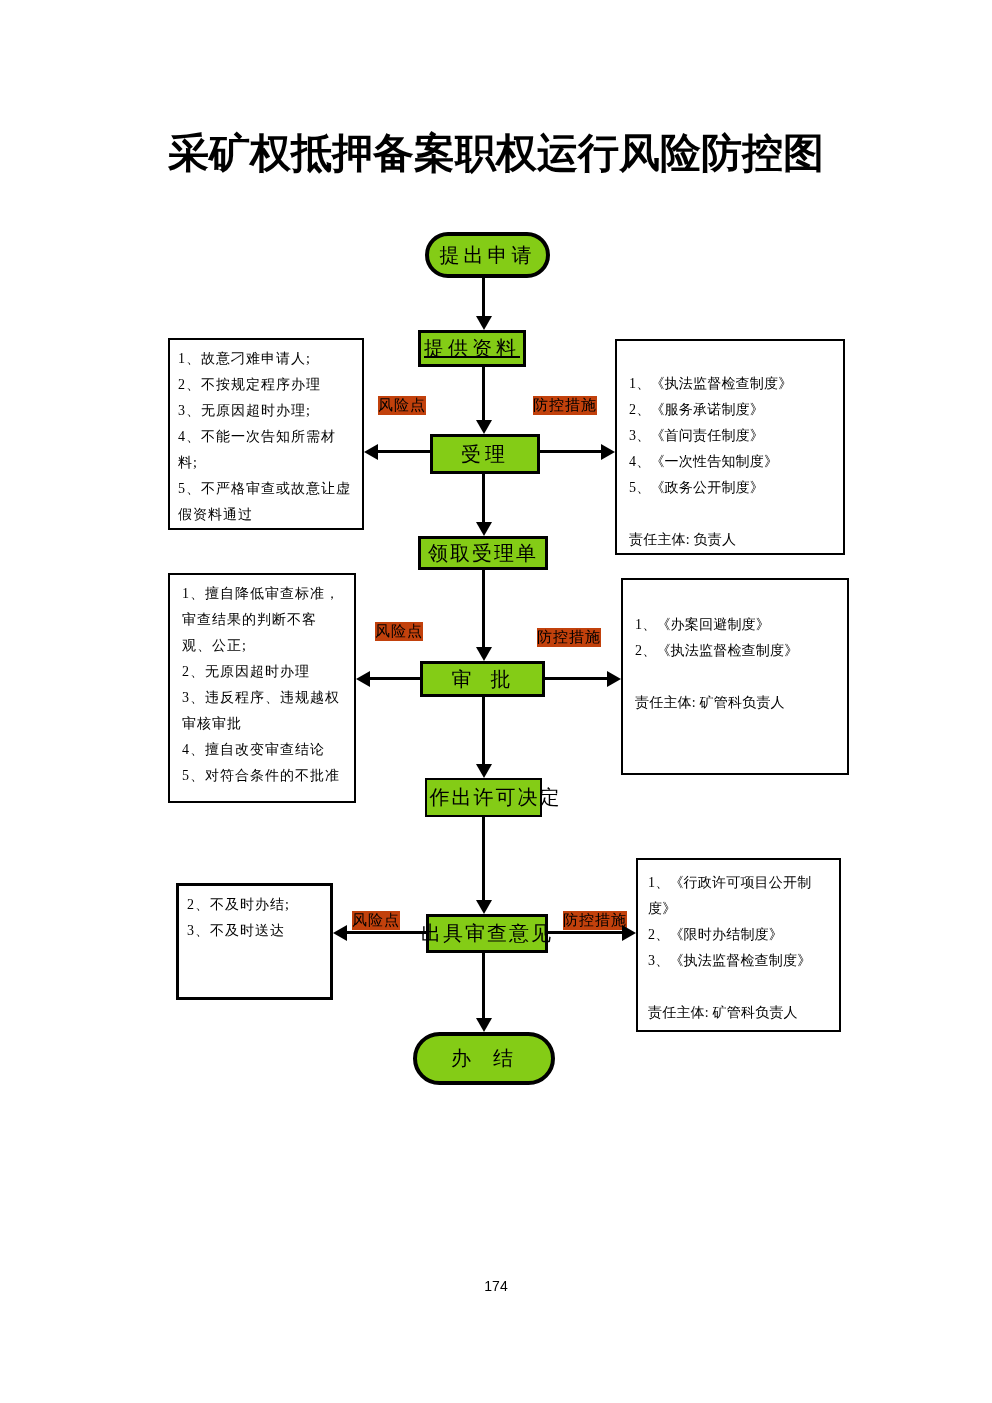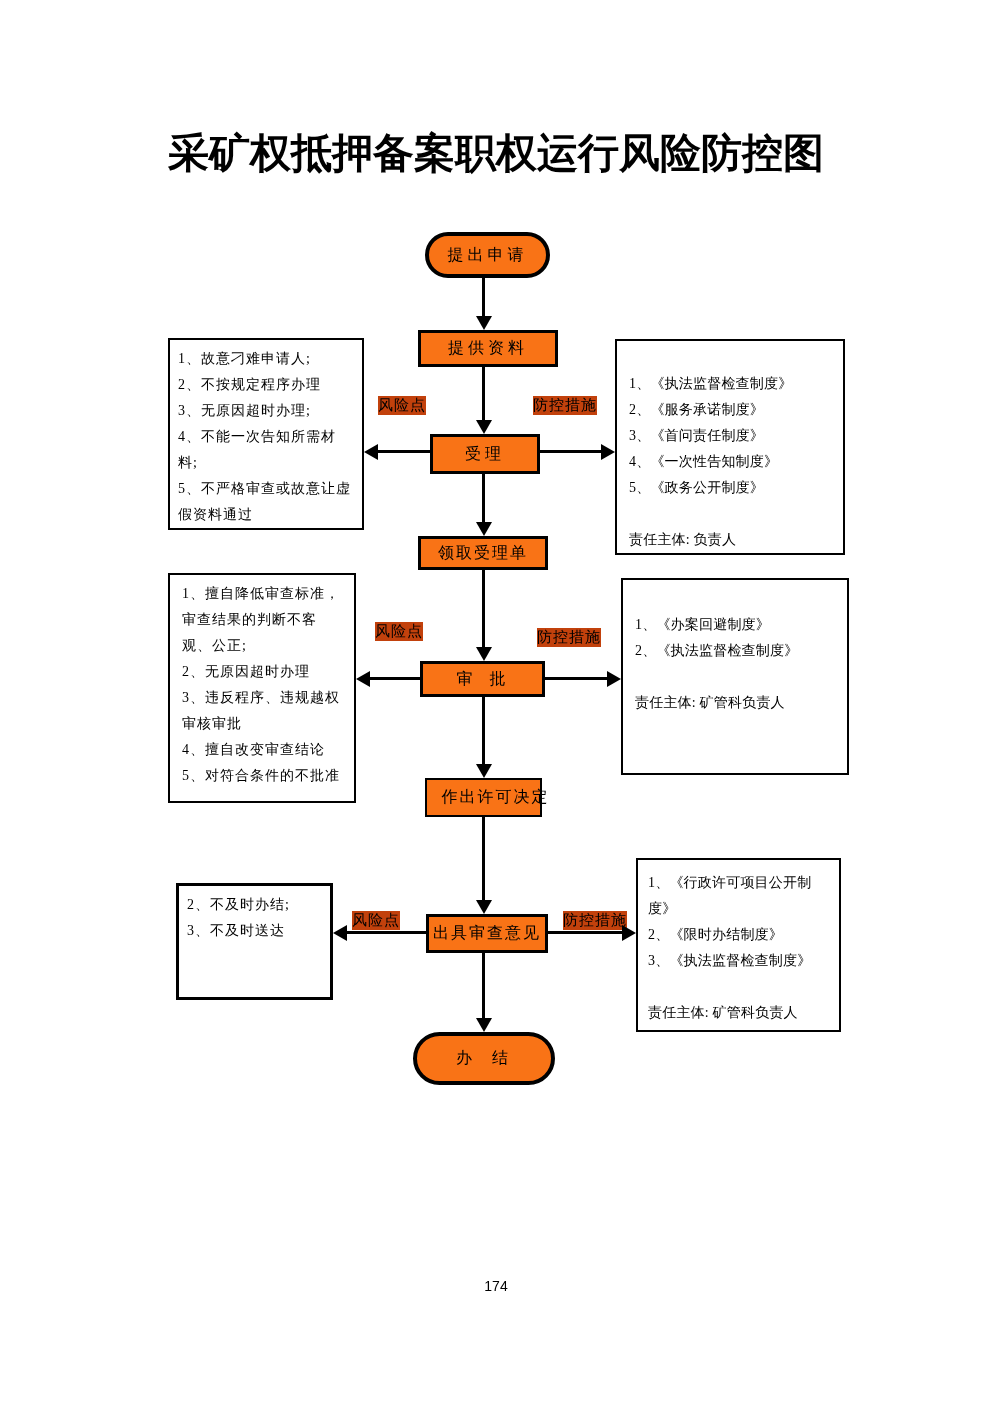--- a/index.html
+++ b/index.html
@@ -17,23 +17,23 @@
     position:absolute; top:126px; left:0;
     width:100%; text-align:center;
     font-size:41px; font-weight:bold;
     letter-spacing:0px;
     font-family:Liberation Mono, monospace;
   }
   
   .node {
     position:absolute;
     border:3px solid #000;
-    background:#f97316;
+    background:#84cc16;
     display:flex; align-items:center; justify-content:center;
-    font-size:16px; letter-spacing:2px;
+    font-size:20px; letter-spacing:2px;
     white-space:pre;
   }
   .node.thin { border-width:2px;padding-left:24px; }
   .oval { border-radius:28px; border-width:4px; }
   
   .panel {
     position:absolute;
     border:2px solid #000;
     background:#fff;
     font-size:14px; line-height:26px;
@@ -64,21 +64,21 @@
 </style>
 </head>
 <body>
 
 <div class="page">
 
   <div class="doc-title">采矿权抵押备案职权运行风险防控图</div>
 
   <div class="node oval" style="left:425px; top:232px; width:125px; height:46px; border-radius:24px; letter-spacing:4px;">提出申请</div>
 
-  <div class="node" style="left:418px; top:330px; width:140px; height:37px; letter-spacing:4px;">提供资料</div>
+  <div class="node" style="left:418px; top:330px; width:108px; height:37px; letter-spacing:4px;text-decoration:underline;">提供资料</div>
 
   <div class="node" style="left:430px; top:434px; width:110px; height:40px; letter-spacing:4px;">受理</div>
 
   <div class="node" style="left:418px; top:536px; width:130px; height:34px;">领取受理单</div>
 
   <div class="node" style="left:420px; top:661px; width:125px; height:36px; letter-spacing:3px;">审  批</div>
 
   <div class="node thin" style="left:425px; top:778px; width:117px; height:39px;">作出许可决定</div>
 
   <div class="node" style="left:426px; top:914px; width:122px; height:39px;">出具审查意见</div>

